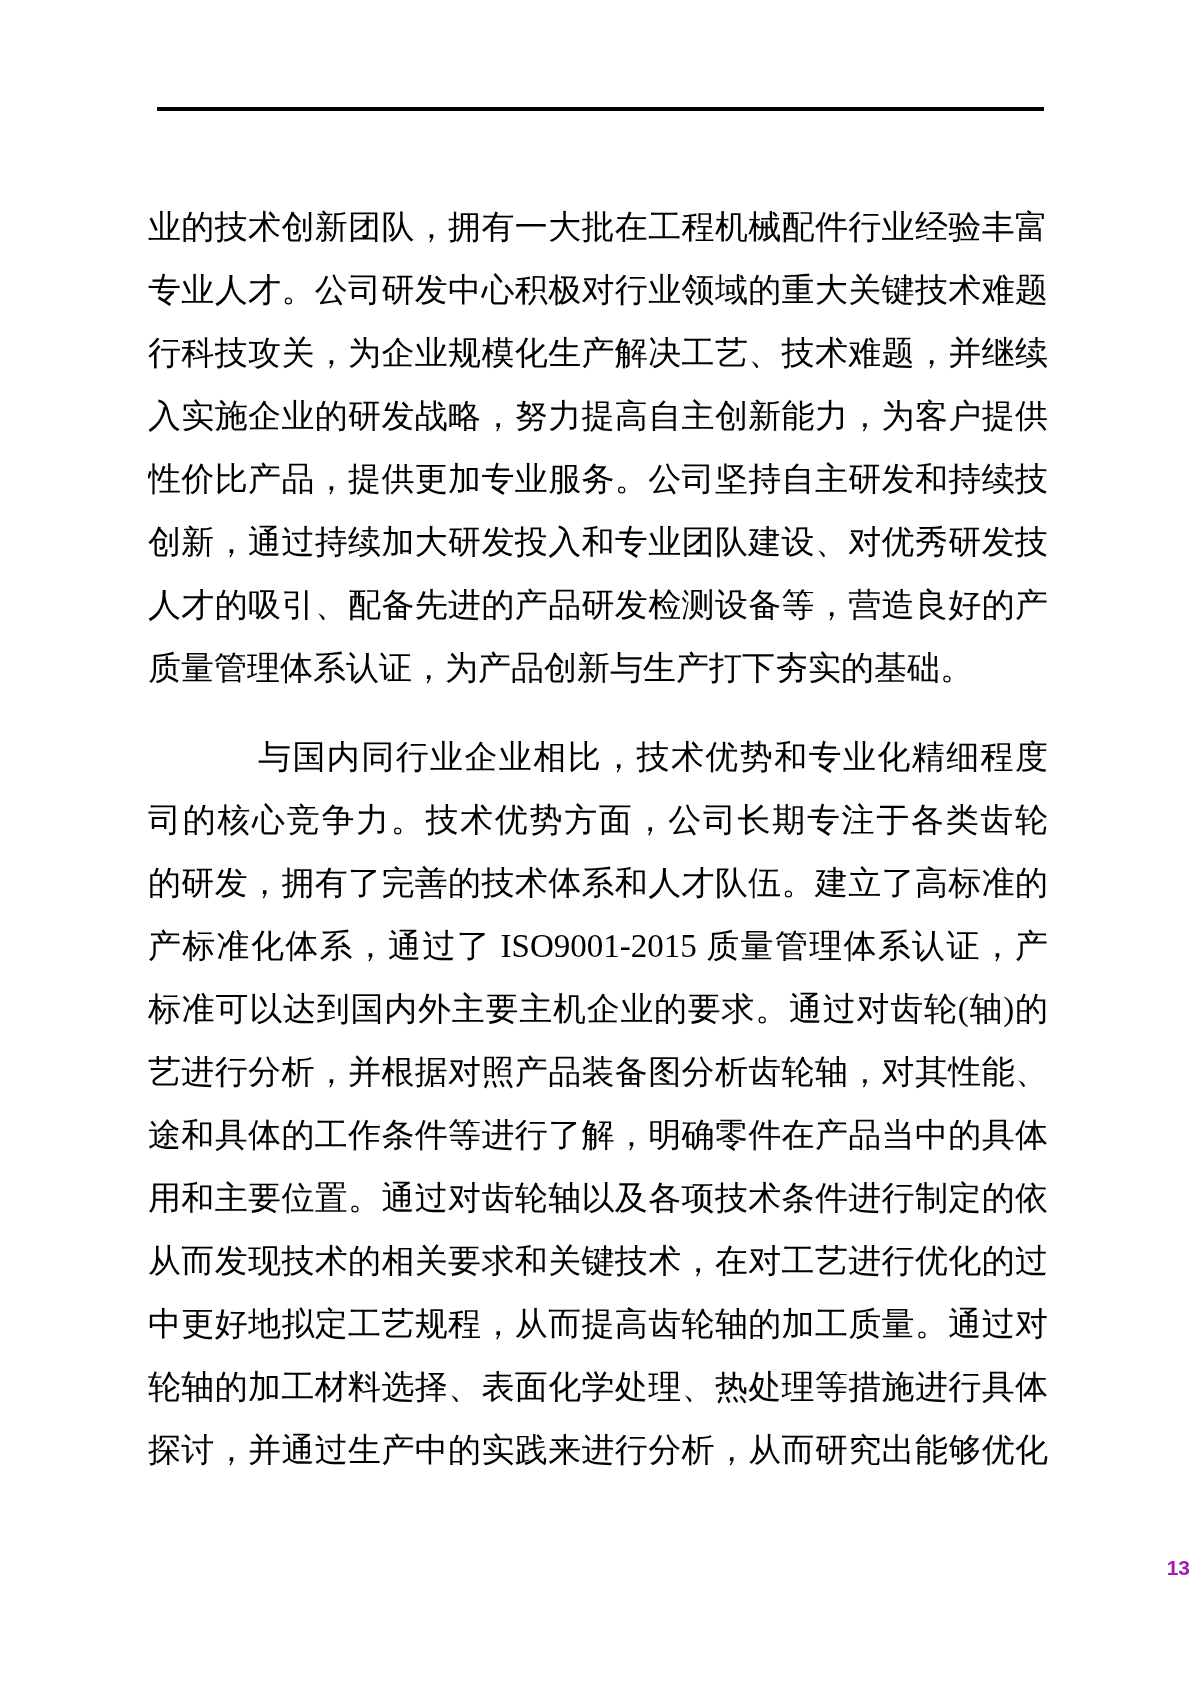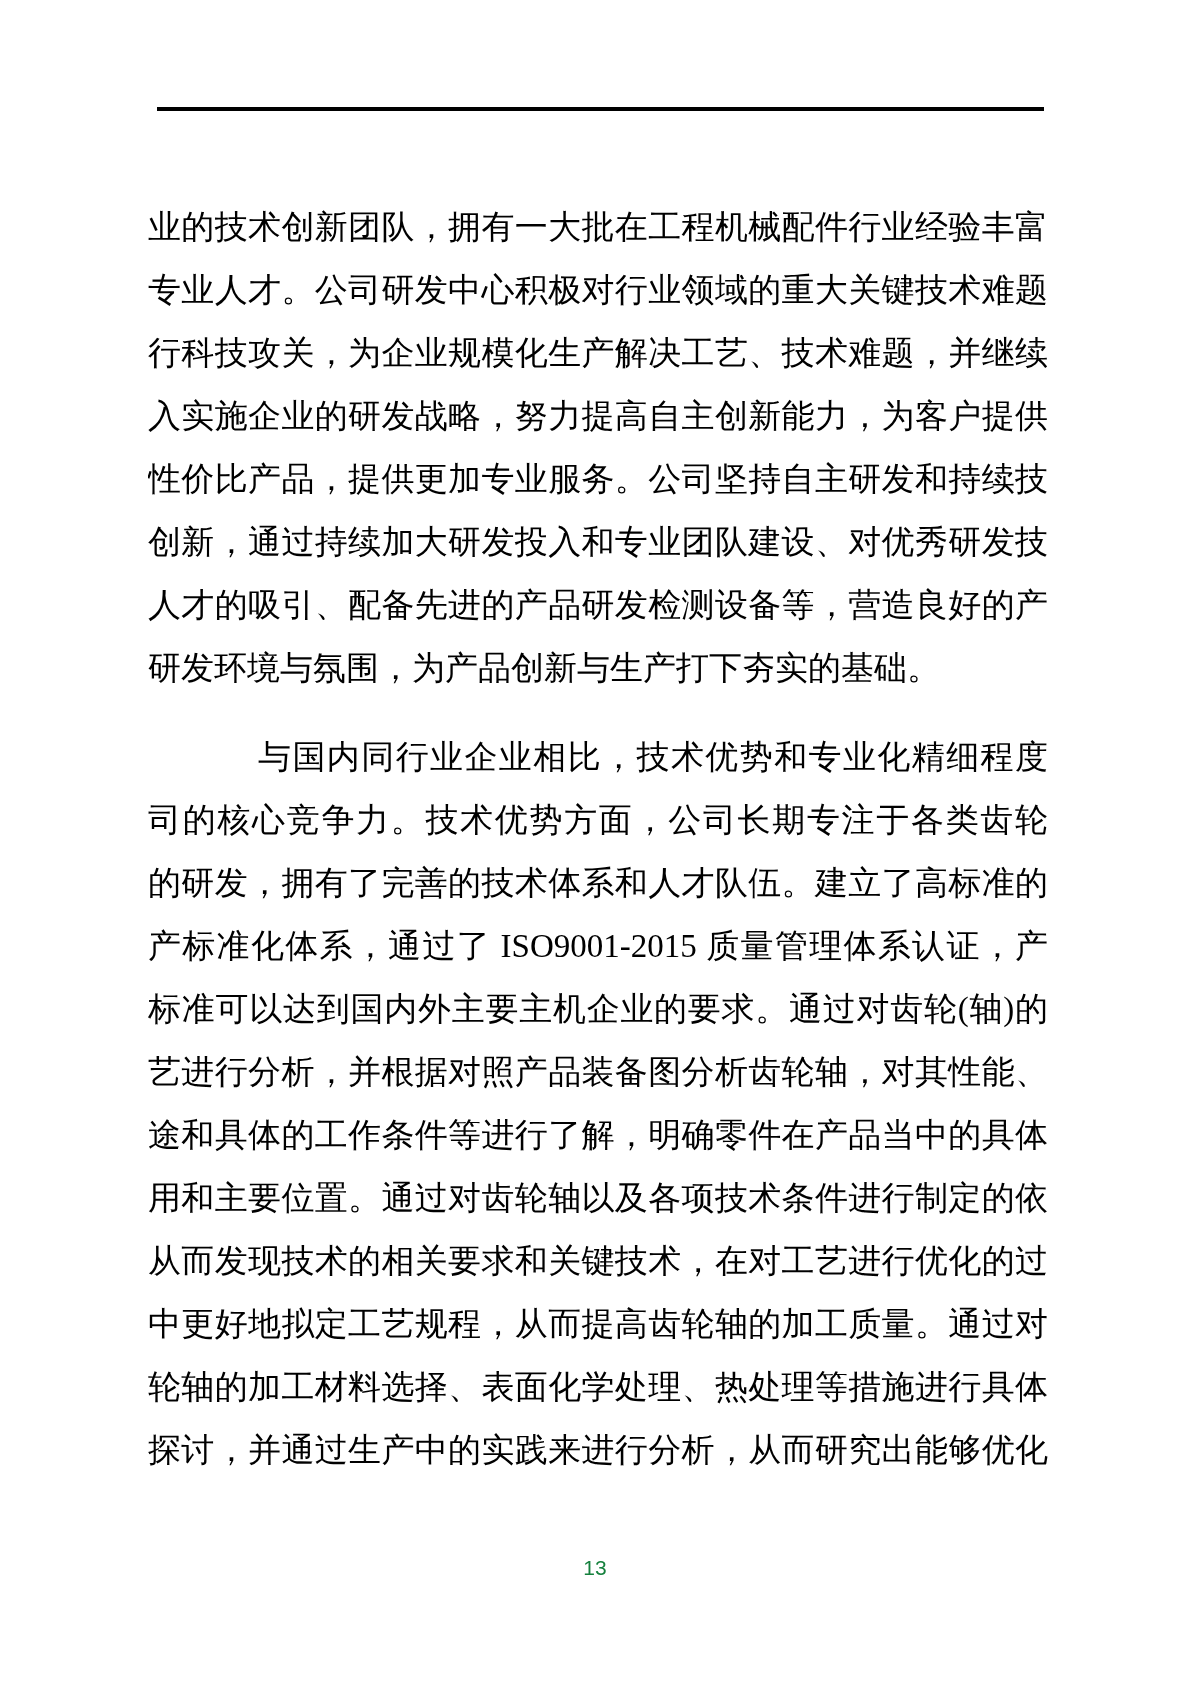--- a/index.html
+++ b/index.html
@@ -52,44 +52,45 @@
     text-align-last: left;
   }
   .line.indent {
     padding-left: 110px;
   }
   .page-number {
     position: absolute;
     left: 0;
     top: 1556px;
     width: 100%;
-    text-align: center;
+    text-align: right;
     font-size: 21px;
-    color: #15803d;
+    color: #a21caf;
     font-family: "Liberation Sans", "DejaVu Sans", sans-serif;
+    font-weight: bold;
   }
 </style>
 </head>
 <body>
 
 <div class="page">
 
   <div class="header-rule"></div>
 
   <div class="body-text">
 
     <div class="para">
       <div class="line">业的技术创新团队，拥有一大批在工程机械配件行业经验丰富的</div>
       <div class="line">专业人才。公司研发中心积极对行业领域的重大关键技术难题进</div>
       <div class="line">行科技攻关，为企业规模化生产解决工艺、技术难题，并继续深</div>
       <div class="line">入实施企业的研发战略，努力提高自主创新能力，为客户提供高</div>
       <div class="line">性价比产品，提供更加专业服务。公司坚持自主研发和持续技术</div>
       <div class="line">创新，通过持续加大研发投入和专业团队建设、对优秀研发技术</div>
       <div class="line">人才的吸引、配备先进的产品研发检测设备等，营造良好的产品</div>
-      <div class="line left-last">研发环境与氛围，为产品创新与生产打下夯实的基础。</div>
+      <div class="line left-last">质量管理体系认证，为产品创新与生产打下夯实的基础。</div>
     </div>
 
     <div class="para">
       <div class="line indent">与国内同行业企业相比，技术优势和专业化精细程度是公</div>
       <div class="line">司的核心竞争力。技术优势方面，公司长期专注于各类齿轮(轴)</div>
       <div class="line">的研发，拥有了完善的技术体系和人才队伍。建立了高标准的生</div>
       <div class="line">产标准化体系，通过了 ISO9001-2015 质量管理体系认证，产品</div>
       <div class="line">标准可以达到国内外主要主机企业的要求。通过对齿轮(轴)的工</div>
       <div class="line">艺进行分析，并根据对照产品装备图分析齿轮轴，对其性能、用</div>
       <div class="line">途和具体的工作条件等进行了解，明确零件在产品当中的具体作</div>

